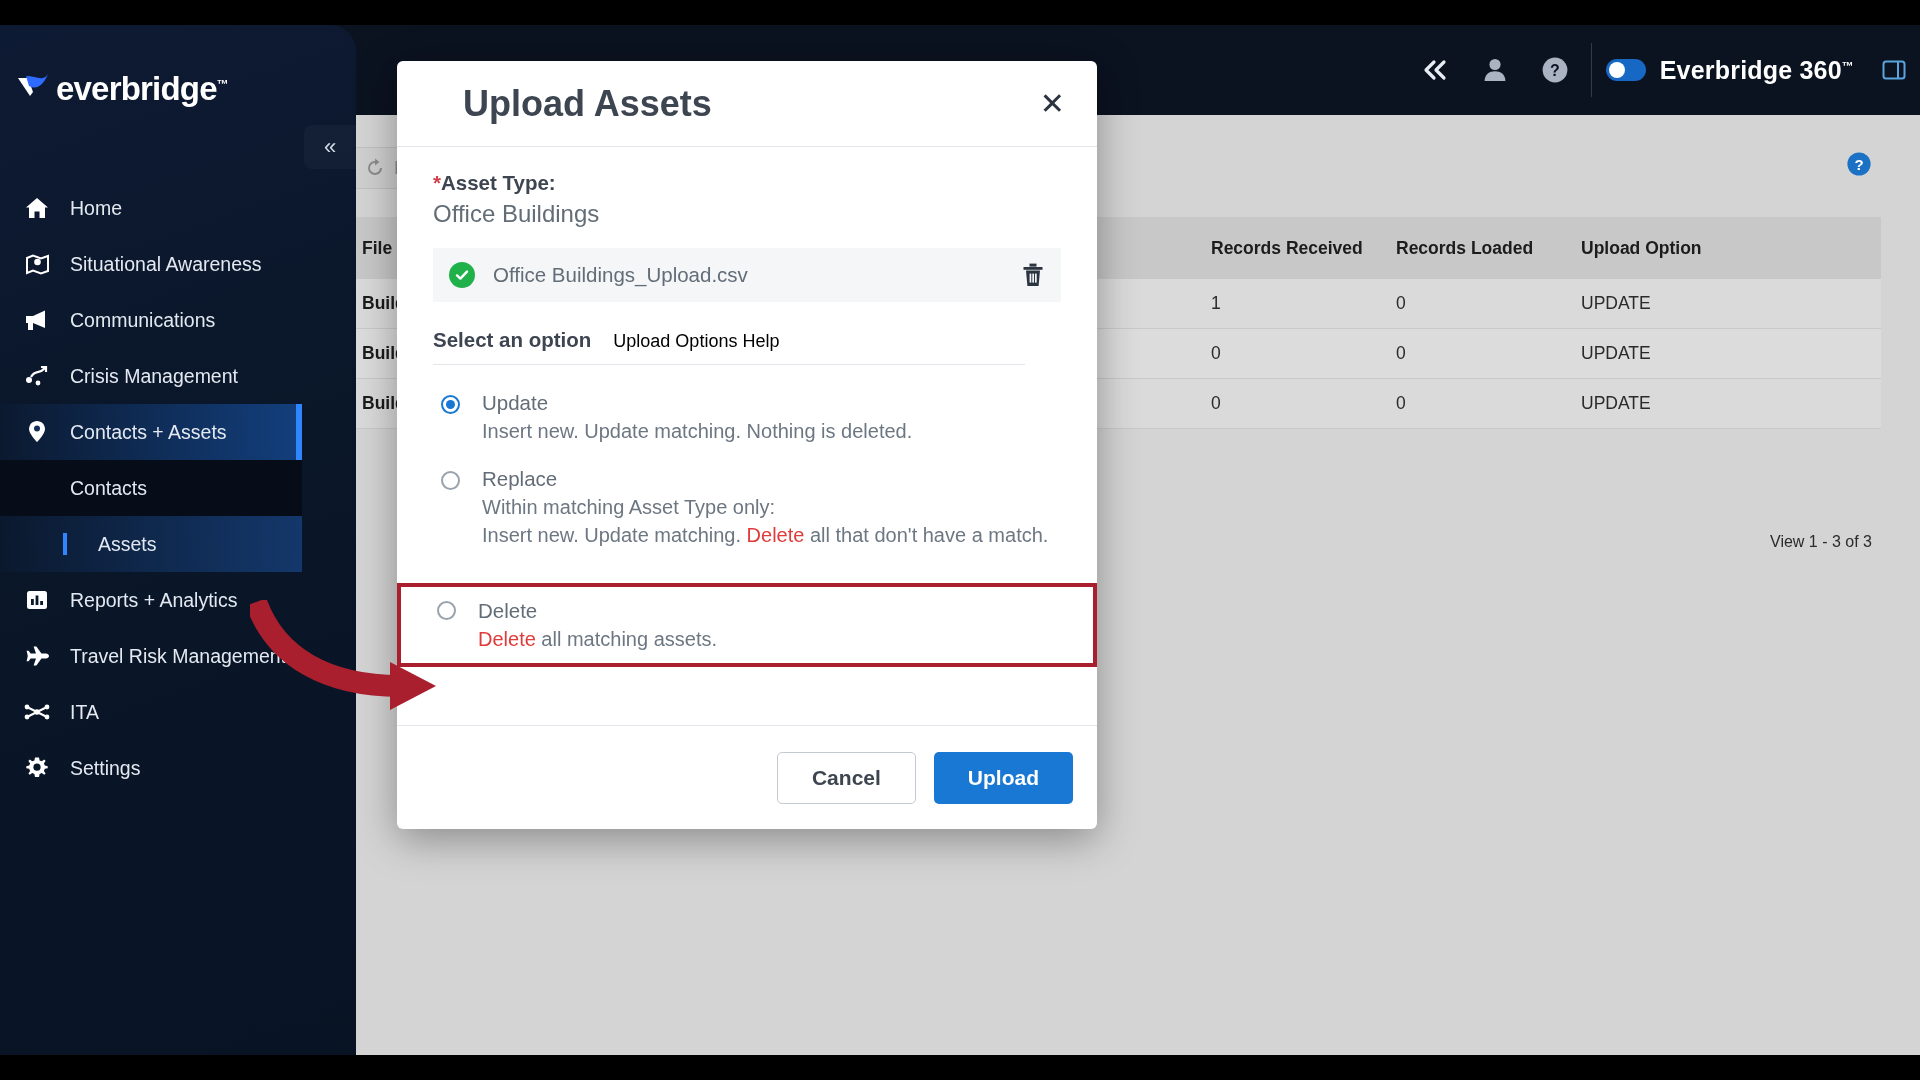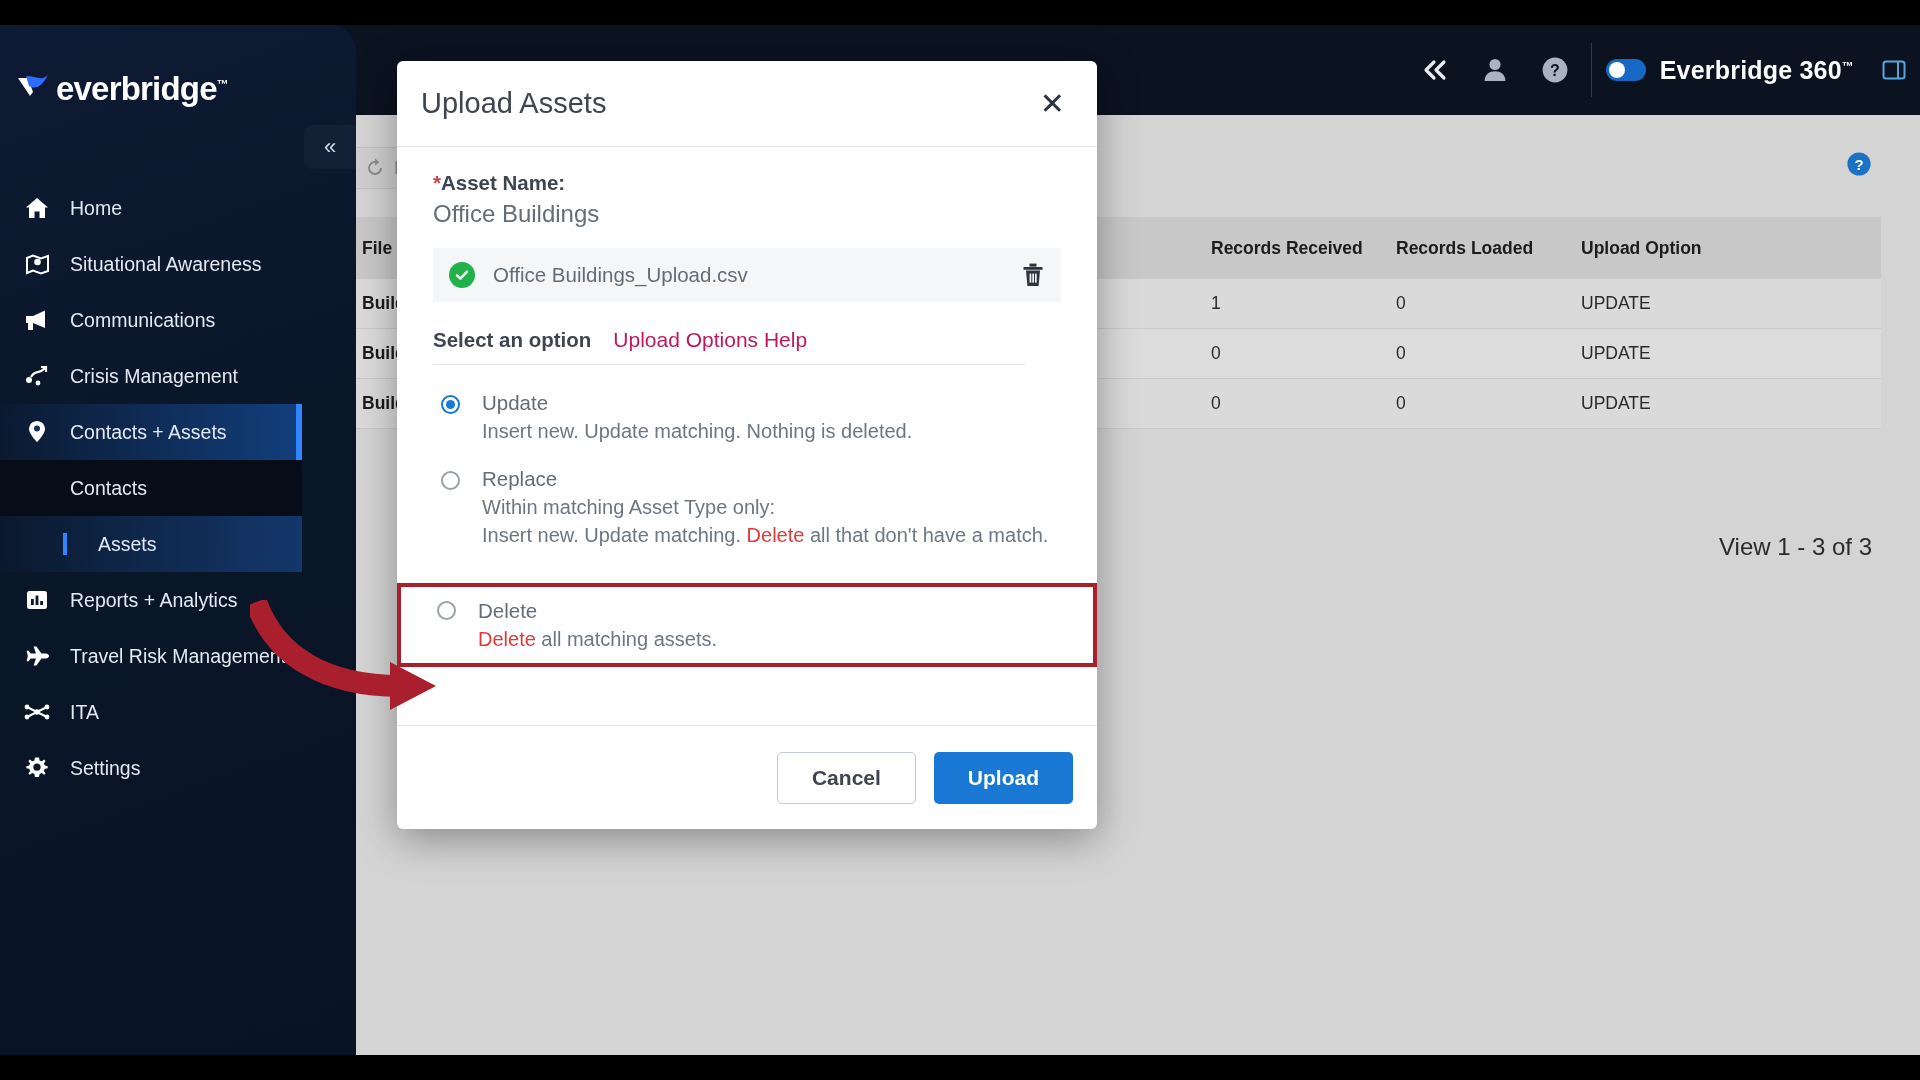--- a/index.html
+++ b/index.html
@@ -164,61 +164,61 @@
   }
   .tbl-row.alt { background: #dcdcdc; }
   .c-file { width: 470px; padding-left: 16px; }
   .c-mid  { width: 395px; }
   .c-recv { width: 185px; }
   .c-load { width: 185px; }
   .c-opt  { width: 230px; }
   .tbl-row .c-file { font-weight: 700; color: #1b1b1b;}
   .view-count {
     position: absolute; right: 48px; top: 412px;
-    font-size: 24px; color: #2b2b2b;
+    font-size: 16px; color: #2b2b2b;
   }
 
   
   .modal-shadow {
     position: absolute; left: 397px; top: 36px;
     width: 700px; height: 768px;
     border-radius: 6px;
     background: #ffffff;
     box-shadow: 0 10px 40px rgba(0,0,0,.35);
     z-index: 20;
     display: flex; flex-direction: column;
   }
   .modal-head {
     height: 86px; min-height: 86px;
     display: flex; align-items: center; justify-content: space-between;
     padding: 0 24px 0 24px;
     border-bottom: 1px solid #e3e6ea;
   }
-  .modal-title { font-size: 29px; font-weight: 400; color: #3d4551; }
+  .modal-title { font-size: 36px; font-weight: 700; color: #3d4551; margin-left: 42px; }
   .modal-close { font-size: 30px; color: #2b3440; line-height: 1; padding: 6px 8px; font-weight: 400;}
   .modal-body { flex: 1; padding: 24px 36px 0 36px; }
   .req-label { font-size: 20.5px; font-weight: 700; color: #3d4551; margin-bottom: 5px; }
   .req-label .star { color: #d0404b; font-weight: 700; }
   .asset-type-val { font-size: 24px; color: #636d77; margin-bottom: 20px; }
   .file-row {
     display: flex; align-items: center;
     height: 54px; background: #f4f6f8;
     padding: 0 16px 0 16px; margin-bottom: 26px;
   }
   .check-badge {
     width: 26px; height: 26px; border-radius: 50%;
     background: #21b14b; color: #fff;
     display: flex; align-items: center; justify-content: center;
     font-size: 16px; margin-right: 18px; flex: 0 0 auto;
   }
   .file-name { flex: 1; font-size: 20.5px; color: #636d77; }
   .trash-btn { color: #2b3440; }
   .select-row { display: flex; align-items: baseline; gap: 22px; margin-bottom: 8px; }
   .select-label { font-size: 20.5px; font-weight: 700; color: #3d4551; }
-  .help-link { font-size: 21px; color: #be185d; }
+  .help-link { font-size: 18px; color: #000000; }
   .hr { height: 1px; background: #e3e6ea; margin: 12px 0 18px 0; width: 592px; }
 
   .opt {
     display: flex; align-items: flex-start;
     padding: 6px 0 14px 8px;
   }
   .radio {
     width: 19px; height: 19px; border-radius: 50%;
     border: 2px solid #9aa3ad; margin: 6px 22px 0 0; flex: 0 0 auto;
     background: #fff;
@@ -497,21 +497,21 @@
 
     <div class="modal-shadow">
       <div class="modal-head">
         <div class="modal-title">Upload Assets</div>
         <div class="modal-close">✕</div>
       </div>
 
       <div class="modal-body">
 
         <div class="req-label">
-          <span class="star">*</span><span>Asset Name:</span>
+          <span class="star">*</span><span>Asset Type:</span>
         </div>
         <div class="asset-type-val">Office Buildings</div>
 
         <div class="file-row">
           <span class="check-badge">
             <svg width="16" height="16" viewBox="0 0 16 16">
                 <path d="M3,8.4 L6.4,11.6 L13,4.6" fill="none" stroke="#fff" stroke-width="2.4" stroke-linecap="round" stroke-linejoin="round"></path>
               </svg>
           </span>
           <span class="file-name">Office Buildings_Upload.csv</span>

